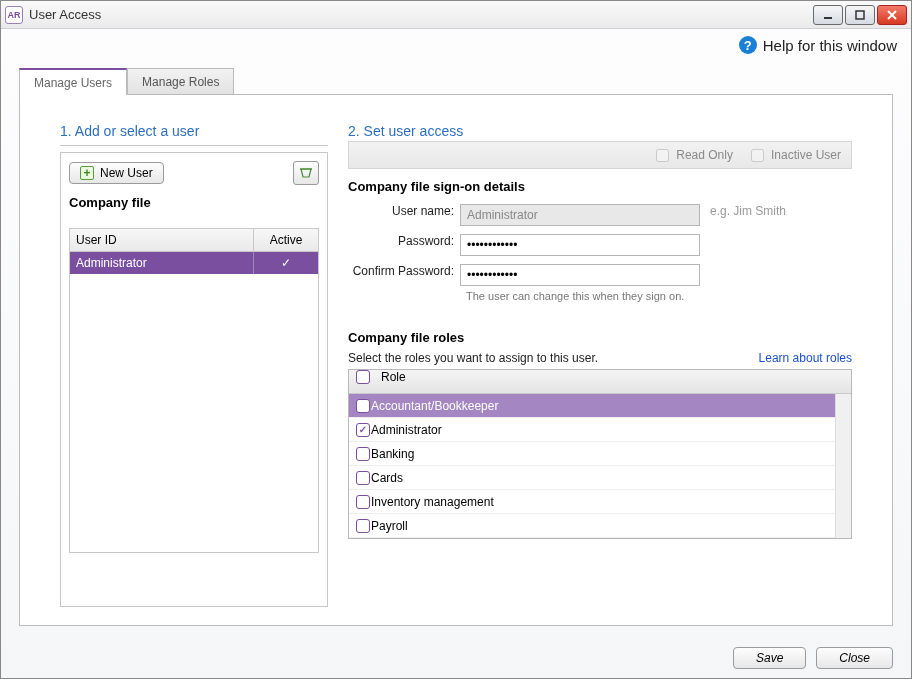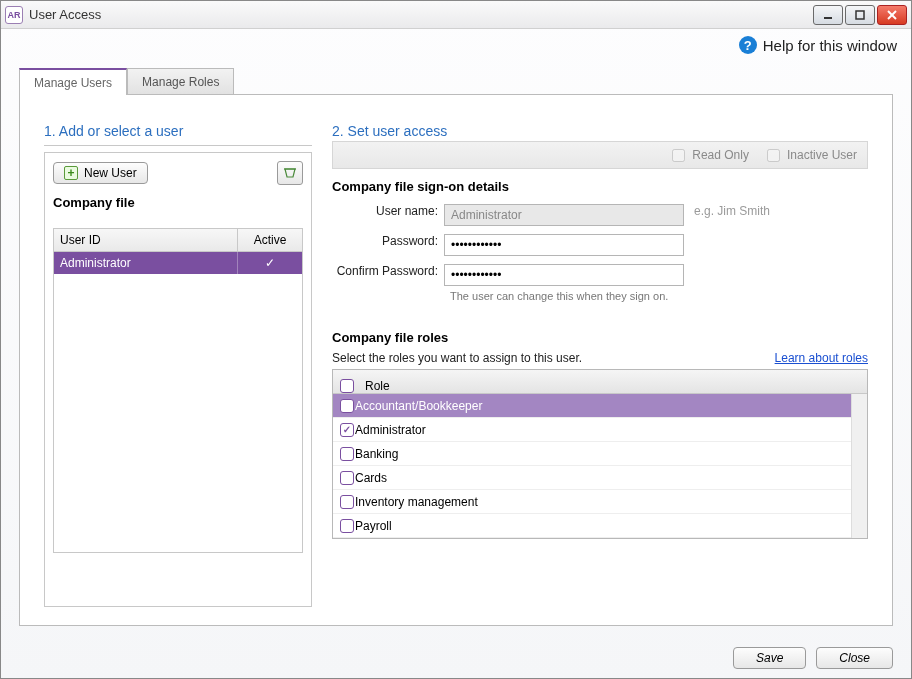--- a/index.html
+++ b/index.html
@@ -79,21 +79,21 @@
     border-top:2px solid #7a4fa0;
     color:#666;
     top:1px;
   }
   .panel {
     margin: 0 18px 12px;
     border:1px solid #bbb;
     border-top:none;
     background:#fff;
     flex:1;
-    padding: 28px 24px 18px;
+    padding: 28px 40px 18px;
     display:flex;
     gap:20px;
     overflow:hidden;
   }
   
   .col-left { width: 268px; display:flex; flex-direction:column; }
   .section-title {
     color:#2c6fbf; font-size:14px;
     border-bottom:1px solid #c8c8c8;
     padding-bottom:6px; margin-bottom:6px;
@@ -143,26 +143,26 @@
   .form-row input[type=text], .form-row input[type=password] {
     width:240px; height:22px; border:1px solid #b5b5b5; padding:2px 6px;
     font-size:12px; background:#fff;
   }
   .form-row input.disabled { background:#e8e8e8; color:#888; }
   .hint { color:#777; font-size:11px; margin-left:118px; margin-bottom:6px; }
   .eg { color:#9a9a9a; margin-left:10px; font-size:12px; }
   .roles-block { margin-top:22px; display:flex;flex-direction:column; min-height:0; }
   .roles-top { display:flex; justify-content:space-between; align-items:center; margin-bottom:4px; }
   .roles-top .desc { font-size:12px; color:#222; }
-  .learn-link { color:#1a4fd1; text-decoration:underline; font-size:12px; }
+  .learn-link { color:#1a4fd1; font-size:12px; }
   .roles-table {
     border:1px solid #b8b8b8; display:flex; flex-direction:column; min-height:0;
   }
   .rt-head {
-    display:flex; align-items:flex-end; background:linear-gradient(#f5f5f5,#e4e4e4);
+    display:flex; align-items:flex-start; background:linear-gradient(#f5f5f5,#e4e4e4);
     border-bottom:1px solid #c8c8c8; height:24px; padding:0 6px; gap:10px;
   }
   .rt-head .cb-slot { width:16px; display:flex;align-items:center;justify-content:center; }
   .rt-body { overflow:hidden; position:relative; }
   .rt-rows { max-height:146px; overflow:hidden; }
   .rt-row { display:flex;align-items:center;height:24px;padding:0 6px;gap:0;border-bottom:1px solid #eee; }
   .rt-row.sel { background:#a386c2; color:#fff; }
   .rt-row .cb-slot { width:16px; display:flex;align-items:center;justify-content:center; }
   .rt-scroll { position:absolute; right:0; top:0; bottom:0; width:16px; background:#f0f0f0; border-left:1px solid #ddd; }
   .role-cb {

